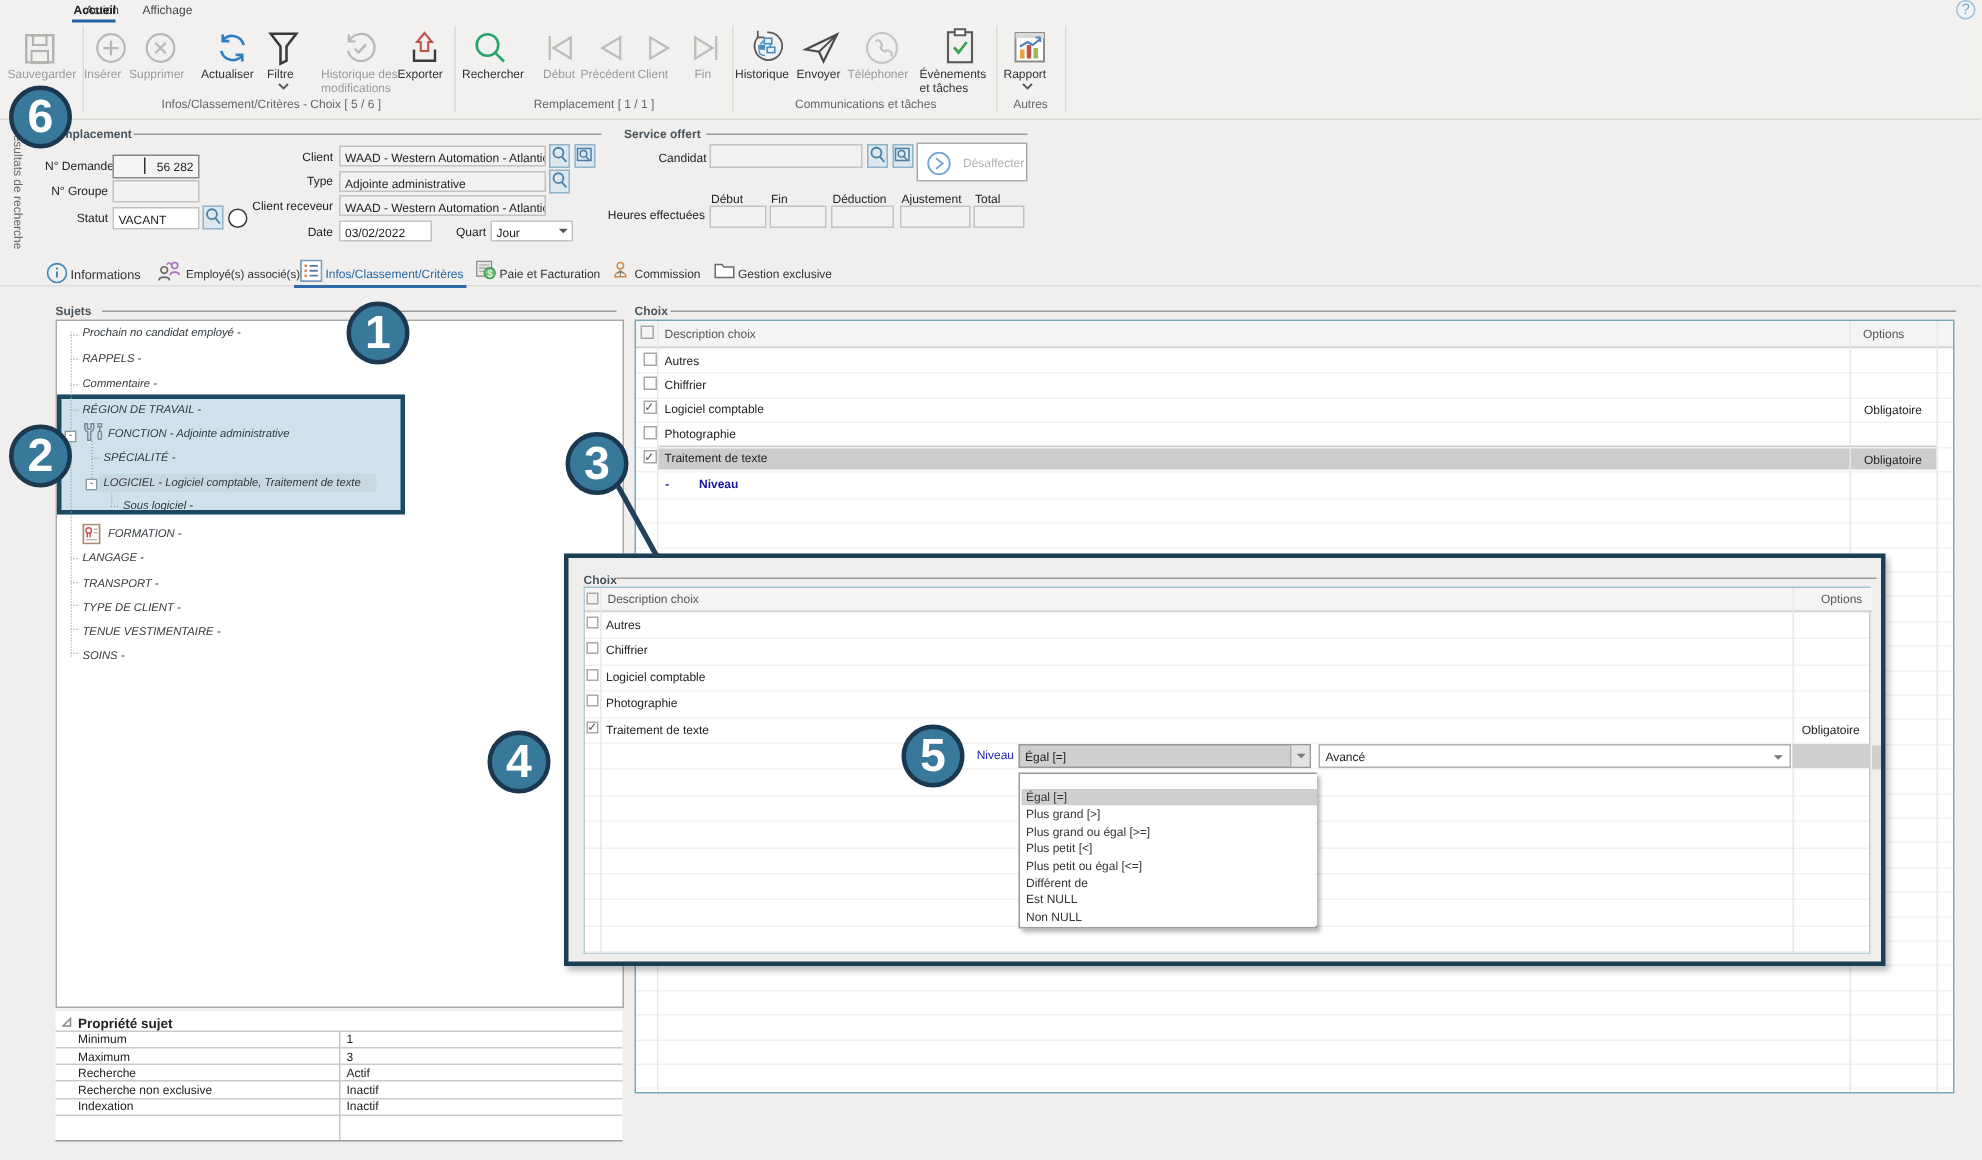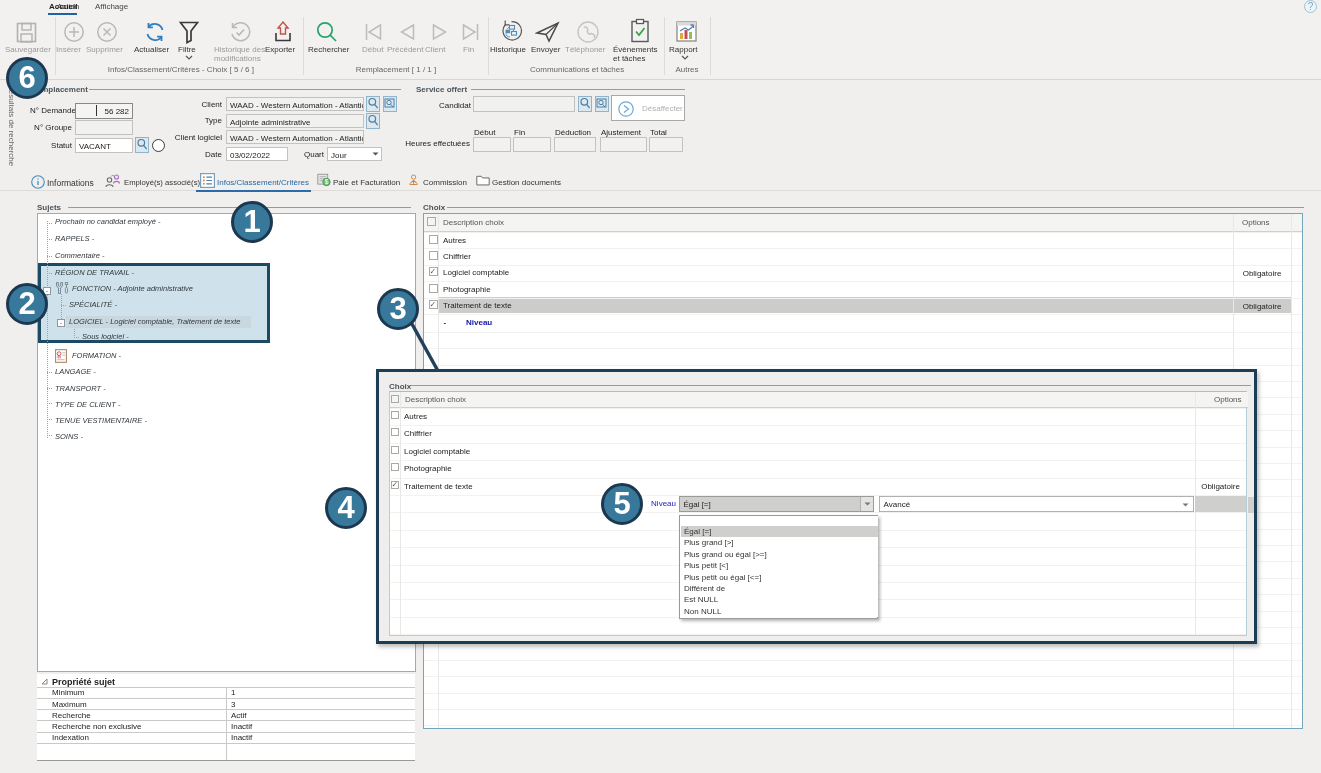--- a/index.html
+++ b/index.html
@@ -228,21 +228,21 @@
     </svg>
 </div>
 <div class="flabel" style="left:154px; top:116px; width:68px;">Type</div>
 <div class="field" style="left:226px; top:114px; width:138px; height:14px;">Adjointe administrative</div>
 <div class="mgbtn" style="left:366px; top:113px; width:14px; height:16px;">
   <svg width="12" height="13" viewBox="0 0 12 13">
       <circle cx="5.3" cy="4.8" r="3.3" fill="none" stroke="#4a7fa5" stroke-width="1.2"></circle>
       <path d="M7.6 7.4 L10.6 11" stroke="#4a7fa5" stroke-width="1.2"></path>
     </svg>
 </div>
-<div class="flabel" style="left:154px; top:133px; width:68px;">Client logiciel</div>
+<div class="flabel" style="left:154px; top:133px; width:68px;">Client receveur</div>
 <div class="field" style="left:226px; top:130px; width:138px; height:14px;">WAAD - Western Automation - Atlantic c</div>
 <div class="flabel" style="left:154px; top:150px; width:68px;">Date</div>
 <div class="field white" style="left:226px; top:147px; width:62px; height:14px;">03/02/2022</div>
 <div class="flabel" style="left:270px; top:150px; width:54px;">Quart</div>
 <div class="field white" style="left:327px; top:147px; width:55px; height:14px;">Jour</div>
 <svg class="abs" style="left:372px; top:152px;" width="7" height="4" viewBox="0 0 7 4">
     <path d="M0.5 0.5 L3.5 3.5 L6.5 0.5" fill="#555"></path>
   </svg>
 
 <div class="grouplab" style="left:416px; top:85px;">Service offert</div>
@@ -313,21 +313,21 @@
 <div class="tstext" style="left:333px; top:178px;">Paie et Facturation</div>
 <svg class="abs" style="left:407px; top:173px;" width="14" height="14" viewBox="0 0 17 16">
   <circle cx="8" cy="4.5" r="2.6" fill="none" stroke="#d1893f" stroke-width="1.2"></circle>
   <path d="M3.5 13.5 c0-5 9-5 9 0 Z" fill="none" stroke="#d1893f" stroke-width="1.2"></path>
   <path d="M8 8.5 v5 M5.5 10.5 l2.5-2 2.5 2" fill="none" stroke="#7a7a78" stroke-width="0.9"></path>
 </svg>
 <div class="tstext" style="left:423px; top:178px;">Commission</div>
 <svg class="abs" style="left:476px; top:174px;" width="14" height="12" viewBox="0 0 17 14">
   <path d="M1 13 V2.5 h5.5 l1.5 2 H16 V13 Z" fill="#fff" stroke="#6a6a68" stroke-width="1.2"></path>
 </svg>
-<div class="tstext" style="left:492px; top:178px;">Gestion documents</div>
+<div class="tstext" style="left:492px; top:178px;">Gestion exclusive</div>
 
 <div class="grouplab" style="left:37px; top:203px;">Sujets</div>
 <div class="groupline" style="left:68px; top:207px; width:343px;"></div>
 <div id="sujets-panel"></div>
 <div id="treehl"></div>
 <div id="tree">
 <div class="dotv" style="left:47px; top:221px; height:217px;"></div>
 <div class="doth" style="left:47px; top:223.0px; width:6px;"></div>
 <div class="doth" style="left:47px; top:239.4px; width:6px;"></div>
 <div class="doth" style="left:47px; top:255.6px; width:6px;"></div>

